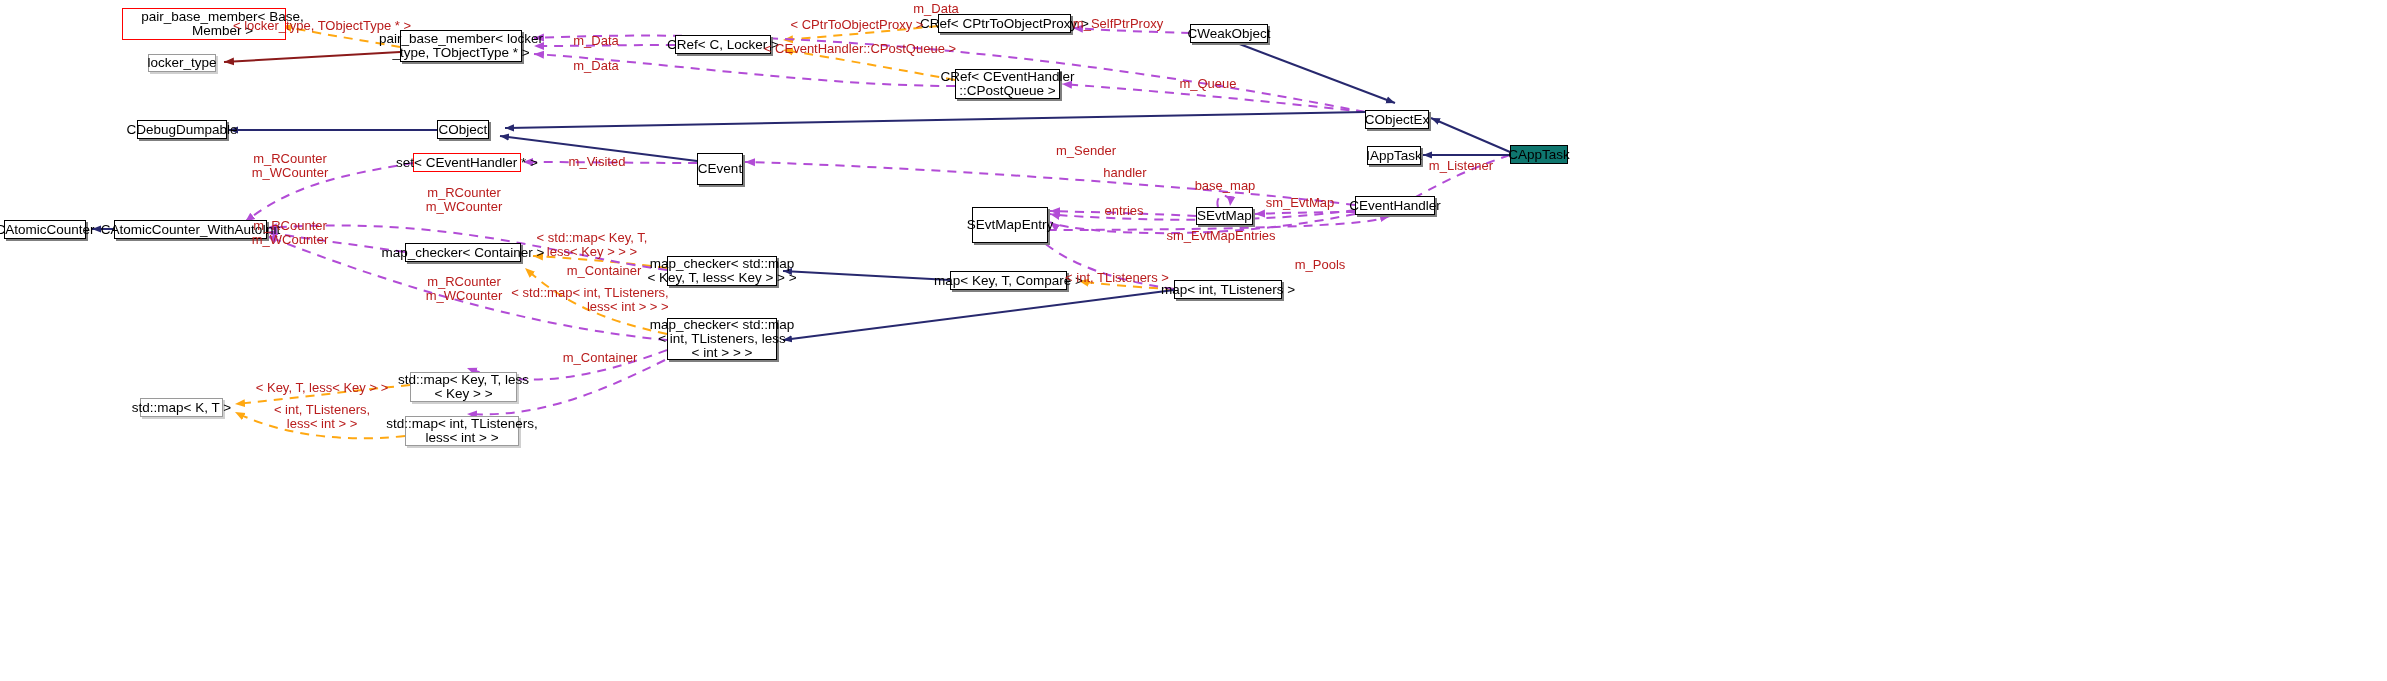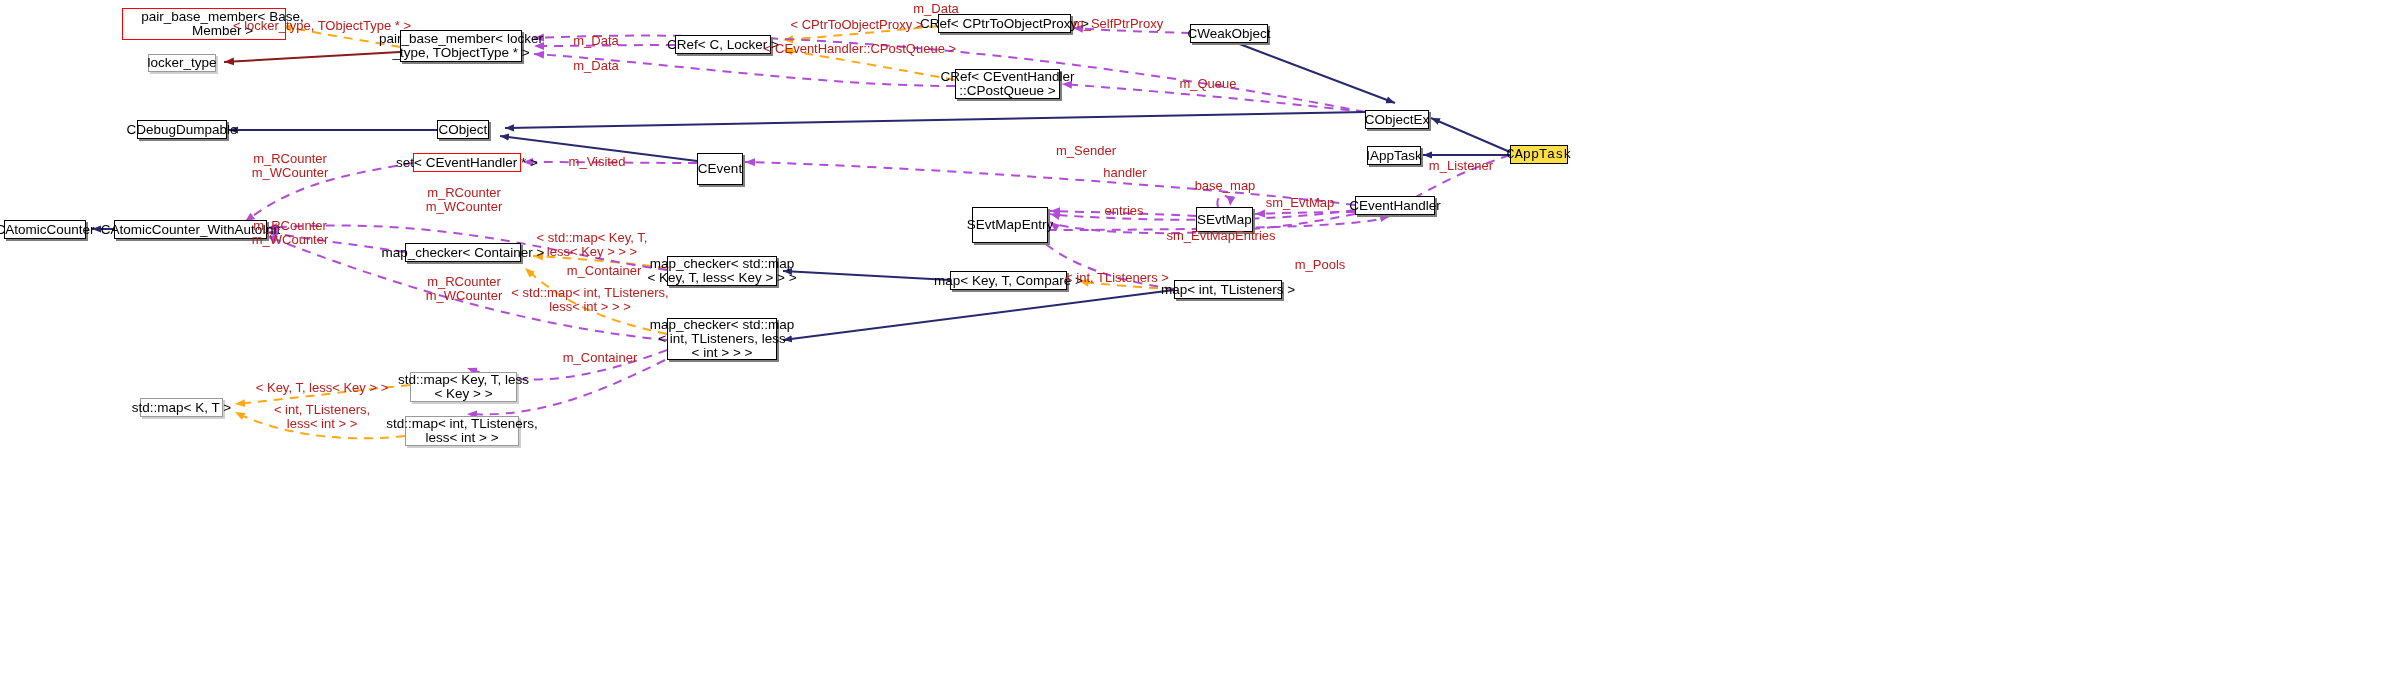--- a/index.html
+++ b/index.html
@@ -4,21 +4,21 @@
 <title>Collaboration diagram</title>
 <style>
   html,body{margin:0;padding:0;background:#ffffff;}
   body{font-family:"Liberation Sans","DejaVu Sans",sans-serif;}
   #diagram{position:relative;width:2387px;height:681px;background:#ffffff;overflow:hidden;}
   svg.edges{position:absolute;left:0;top:0;width:2387px;height:681px;pointer-events:none;}
   .node{position:absolute;box-sizing:border-box;display:flex;align-items:center;justify-content:center;
         text-align:center;background:#ffffff;border:1px solid #000000;
         font-size:13.5px;line-height:14px;color:#000000;white-space:pre;z-index:5;}
   .node.shadow{box-shadow:2px 2px 0 0 #7f7f7f;}
-  .node.hl{background:#fde047;border:1px solid #000000;font-family:Liberation Mono, monospace;}
+  .node.hl{background:#0f766e;border:1px solid #000000;}
   .node.red{border:1px solid #ff0000;}
   .node.grey{border:1px solid #9a9a9a;box-shadow:2px 2px 0 0 #d0d0d0;}
   .elabel{position:absolute;font-size:13px;line-height:14px;color:#b91c1c;white-space:pre;
           text-align:center;z-index:6;transform:translate(-50%,-50%);}
 </style>
 </head>
 <body>
 
 <div id="diagram">
 
@@ -102,21 +102,21 @@
   <div class="node shadow" style="left:1365px;top:103px;width:64px;height:19px;margin-top:7px;">CObjectEx</div>
   <div class="node hl" style="left:1510px;top:145px;width:58px;height:19px;">CAppTask</div>
   <div class="node shadow" style="left:1367px;top:146px;width:54px;height:19px;">IAppTask</div>
   <div class="node shadow" style="left:137px;top:120px;width:90px;height:19px;">CDebugDumpable</div>
   <div class="node shadow" style="left:437px;top:120px;width:52px;height:19px;">CObject</div>
   <div class="node red" style="left:413px;top:153px;width:108px;height:19px;">set&lt; CEventHandler * &gt;</div>
   <div class="node shadow" style="left:697px;top:153px;width:46px;height:32px;">CEvent</div>
   <div class="node shadow" style="left:4px;top:220px;width:82px;height:19px;">CAtomicCounter</div>
   <div class="node shadow" style="left:114px;top:220px;width:153px;height:19px;">CAtomicCounter_WithAutoInit</div>
   <div class="node shadow" style="left:972px;top:207px;width:76px;height:36px;">SEvtMapEntry</div>
-  <div class="node shadow" style="left:1196px;top:207px;width:57px;height:25px;">SEvtMap</div>
+  <div class="node shadow" style="left:1196px;top:207px;width:57px;height:18px;">SEvtMap</div>
   <div class="node shadow" style="left:1355px;top:196px;width:80px;height:19px;">CEventHandler</div>
   <div class="node shadow" style="left:405px;top:243px;width:116px;height:19px;">map_checker&lt; Container &gt;</div>
   <div class="node shadow" style="left:667px;top:256px;width:110px;height:30px;">map_checker&lt; std::map
 &lt; Key, T, less&lt; Key &gt; &gt; &gt;</div>
   <div class="node shadow" style="left:950px;top:271px;width:117px;height:19px;">map&lt; Key, T, Compare &gt;</div>
   <div class="node shadow" style="left:1174px;top:280px;width:108px;height:19px;">map&lt; int, TListeners &gt;</div>
   <div class="node shadow" style="left:667px;top:318px;width:110px;height:42px;">map_checker&lt; std::map
 &lt; int, TListeners, less
 &lt; int &gt; &gt; &gt;</div>
   <div class="node grey" style="left:140px;top:398px;width:83px;height:19px;">std::map&lt; K, T &gt;</div>
@@ -145,21 +145,21 @@
 m_WCounter</div>
   <div class="elabel" style="left:464px;top:289px;">m_RCounter
 m_WCounter</div>
   <div class="elabel" style="left:1225px;top:186px;">base_map</div>
   <div class="elabel" style="left:1124px;top:211px;">entries</div>
   <div class="elabel" style="left:1300px;top:203px;">sm_EvtMap</div>
   <div class="elabel" style="left:1221px;top:236px;">sm_EvtMapEntries</div>
   <div class="elabel" style="left:592px;top:245px;">&lt; std::map&lt; Key, T,
 less&lt; Key &gt; &gt; &gt;</div>
   <div class="elabel" style="left:604px;top:271px;">m_Container</div>
-  <div class="elabel" style="left:590px;top:300px;">&lt; std::map&lt; int, TListeners,
+  <div class="elabel" style="left:590px;top:300px;text-align:right;">&lt; std::map&lt; int, TListeners,
 less&lt; int &gt; &gt; &gt;</div>
   <div class="elabel" style="left:1117px;top:278px;">&lt; int, TListeners &gt;</div>
   <div class="elabel" style="left:1320px;top:265px;">m_Pools</div>
   <div class="elabel" style="left:600px;top:358px;">m_Container</div>
   <div class="elabel" style="left:322px;top:388px;">&lt; Key, T, less&lt; Key &gt; &gt;</div>
   <div class="elabel" style="left:322px;top:417px;">&lt; int, TListeners,
 less&lt; int &gt; &gt;</div>
 
 </div>
 

